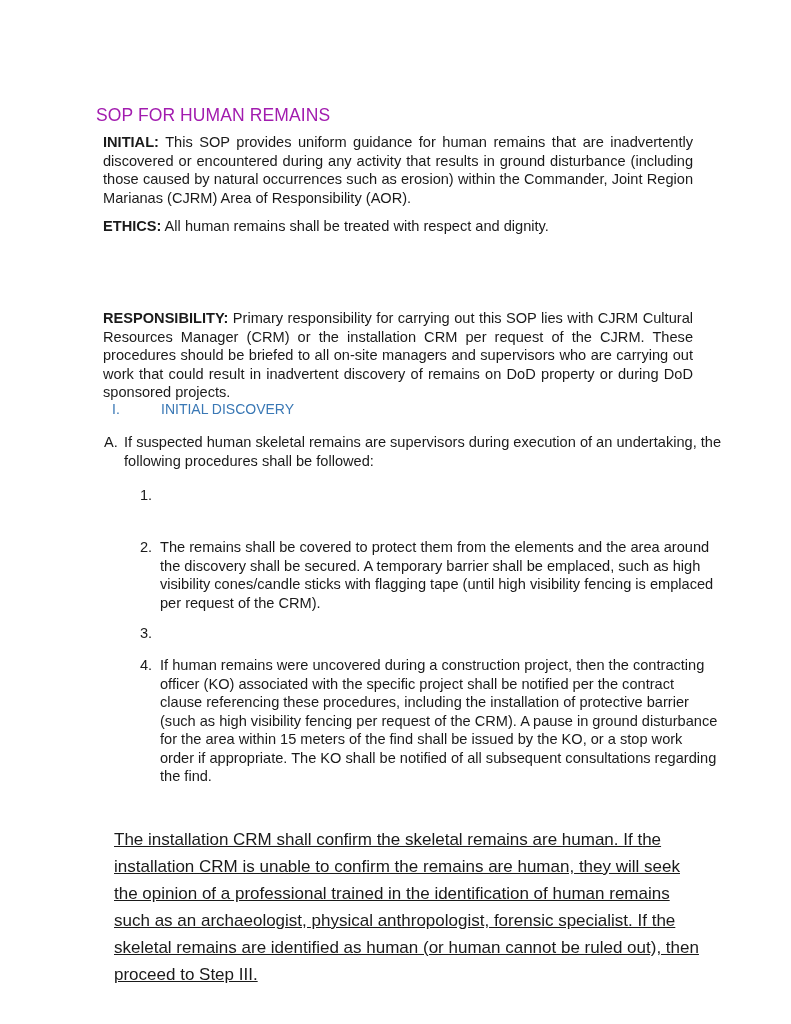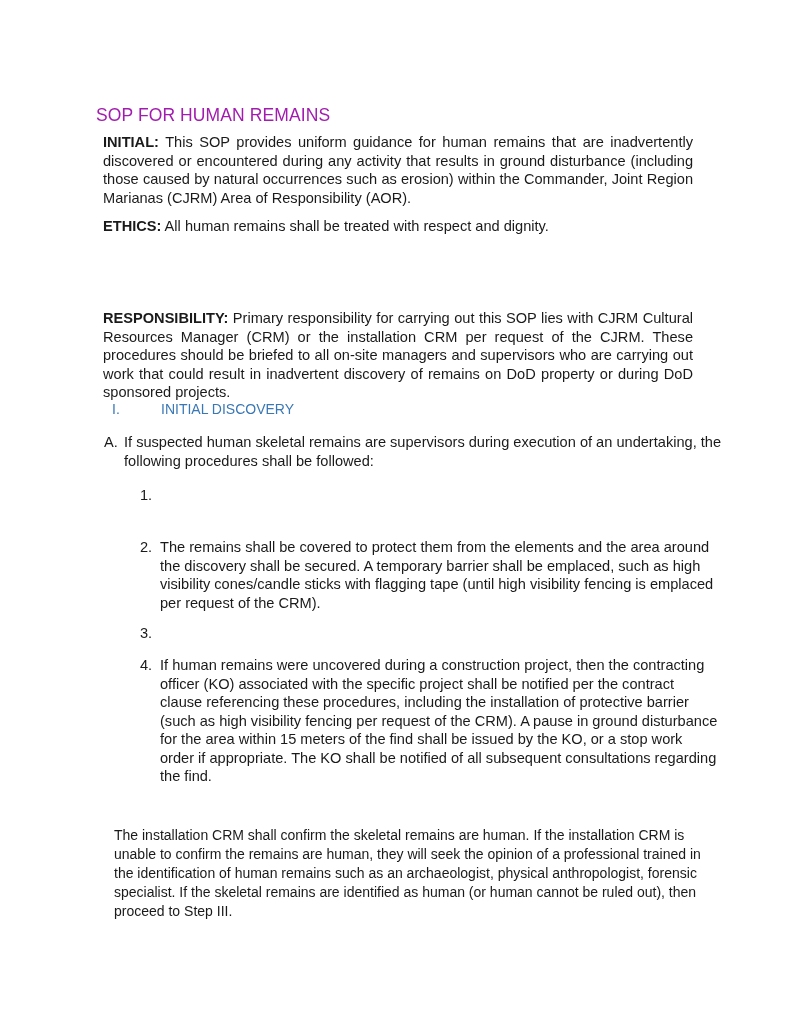--- a/index.html
+++ b/index.html
@@ -4,21 +4,21 @@
 <style>
   html, body { margin: 0; padding: 0; background: #ffffff; }
   body { width: 791px; height: 1024px; position: relative; overflow: hidden;
          font-family: "Liberation Sans", sans-serif; color: #1a1a1a; }
   .page { position: absolute; left: 0; top: 0; width: 791px; height: 1024px; }
   .title { position: absolute; left: 96px; top: 105px; font-size: 17.5px; color: #a21caf; letter-spacing: 0.1px; margin: 0; font-weight: normal; }
   .para { position: absolute; left: 103px; width: 590px; font-size: 14.6px; line-height: 18.5px; text-align: justify; margin: 0; }
   .para b { font-weight: bold; }
   .h2 { position: absolute; left: 112px; font-size: 14px; color: #3a78b5; margin: 0; font-weight: normal; }
   .h2 .num { display: inline-block; width: 49px; }
-  .plain { position: absolute; font-size: 14px; line-height: 19px; margin: 0; }
+  .plain { position: absolute; font-size: 17px; line-height: 27px; margin: 0; text-decoration: underline; }
   .item { position: absolute; left: 140px; width: 560px; font-size: 14.6px; line-height: 18.5px; margin: 0; padding-left: 20px; }
   .item .n { position: absolute; left: 0; top: 0; }
   .sub { position: absolute; left: 104px; width: 600px; font-size: 14.6px; line-height: 18.5px; margin: 0; padding-left: 20px; }
   .sub .n { position: absolute; left: 0; top: 0; }
 </style>
 </head>
 <body>
 
 <div class="page">
   <h1 class="title">SOP FOR HUMAN REMAINS</h1>

